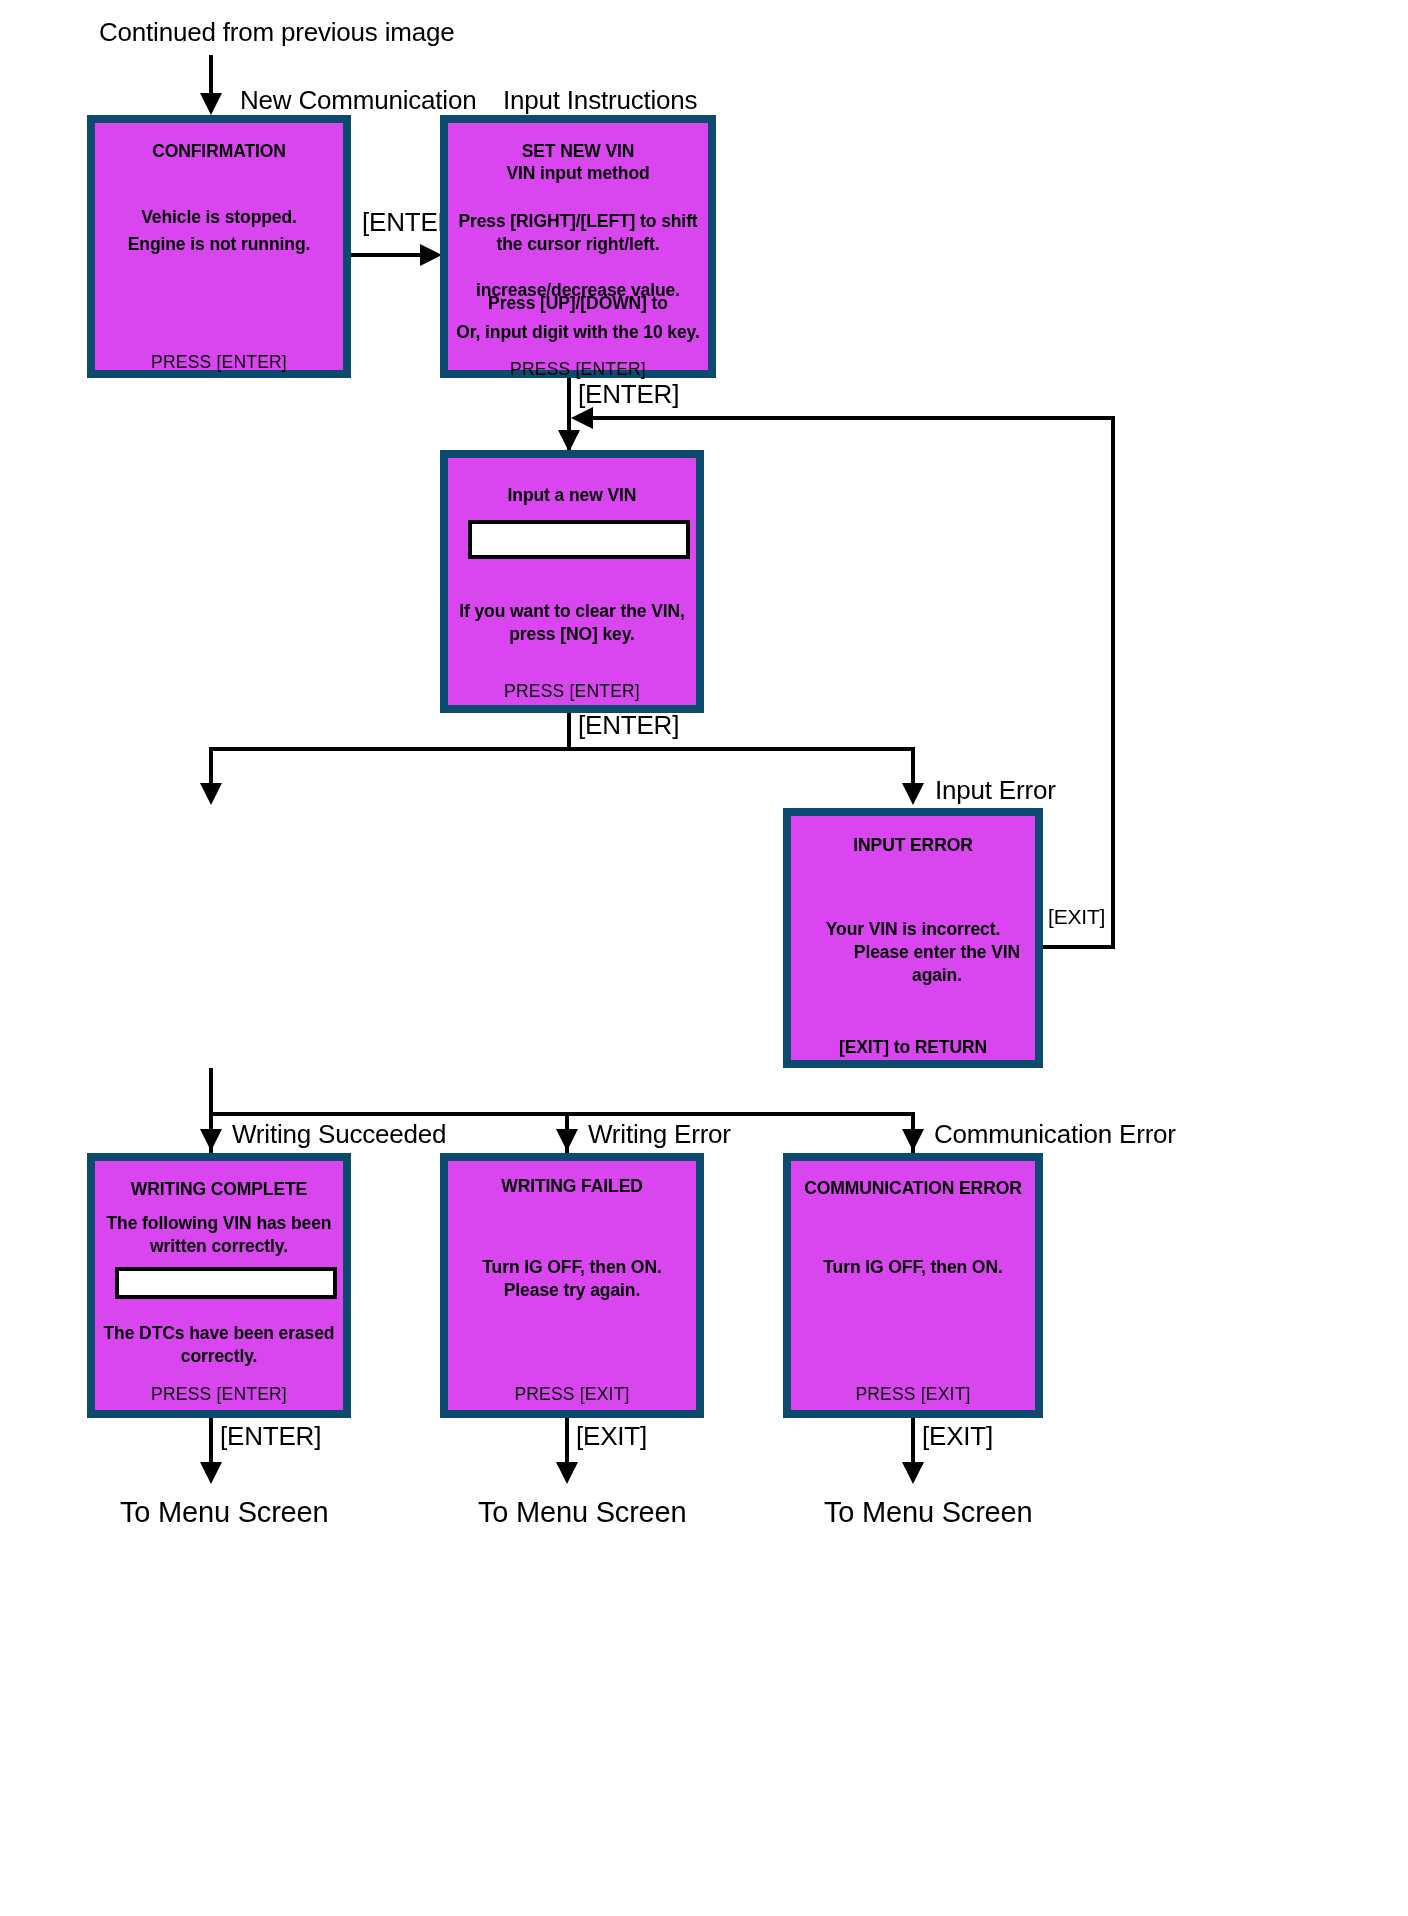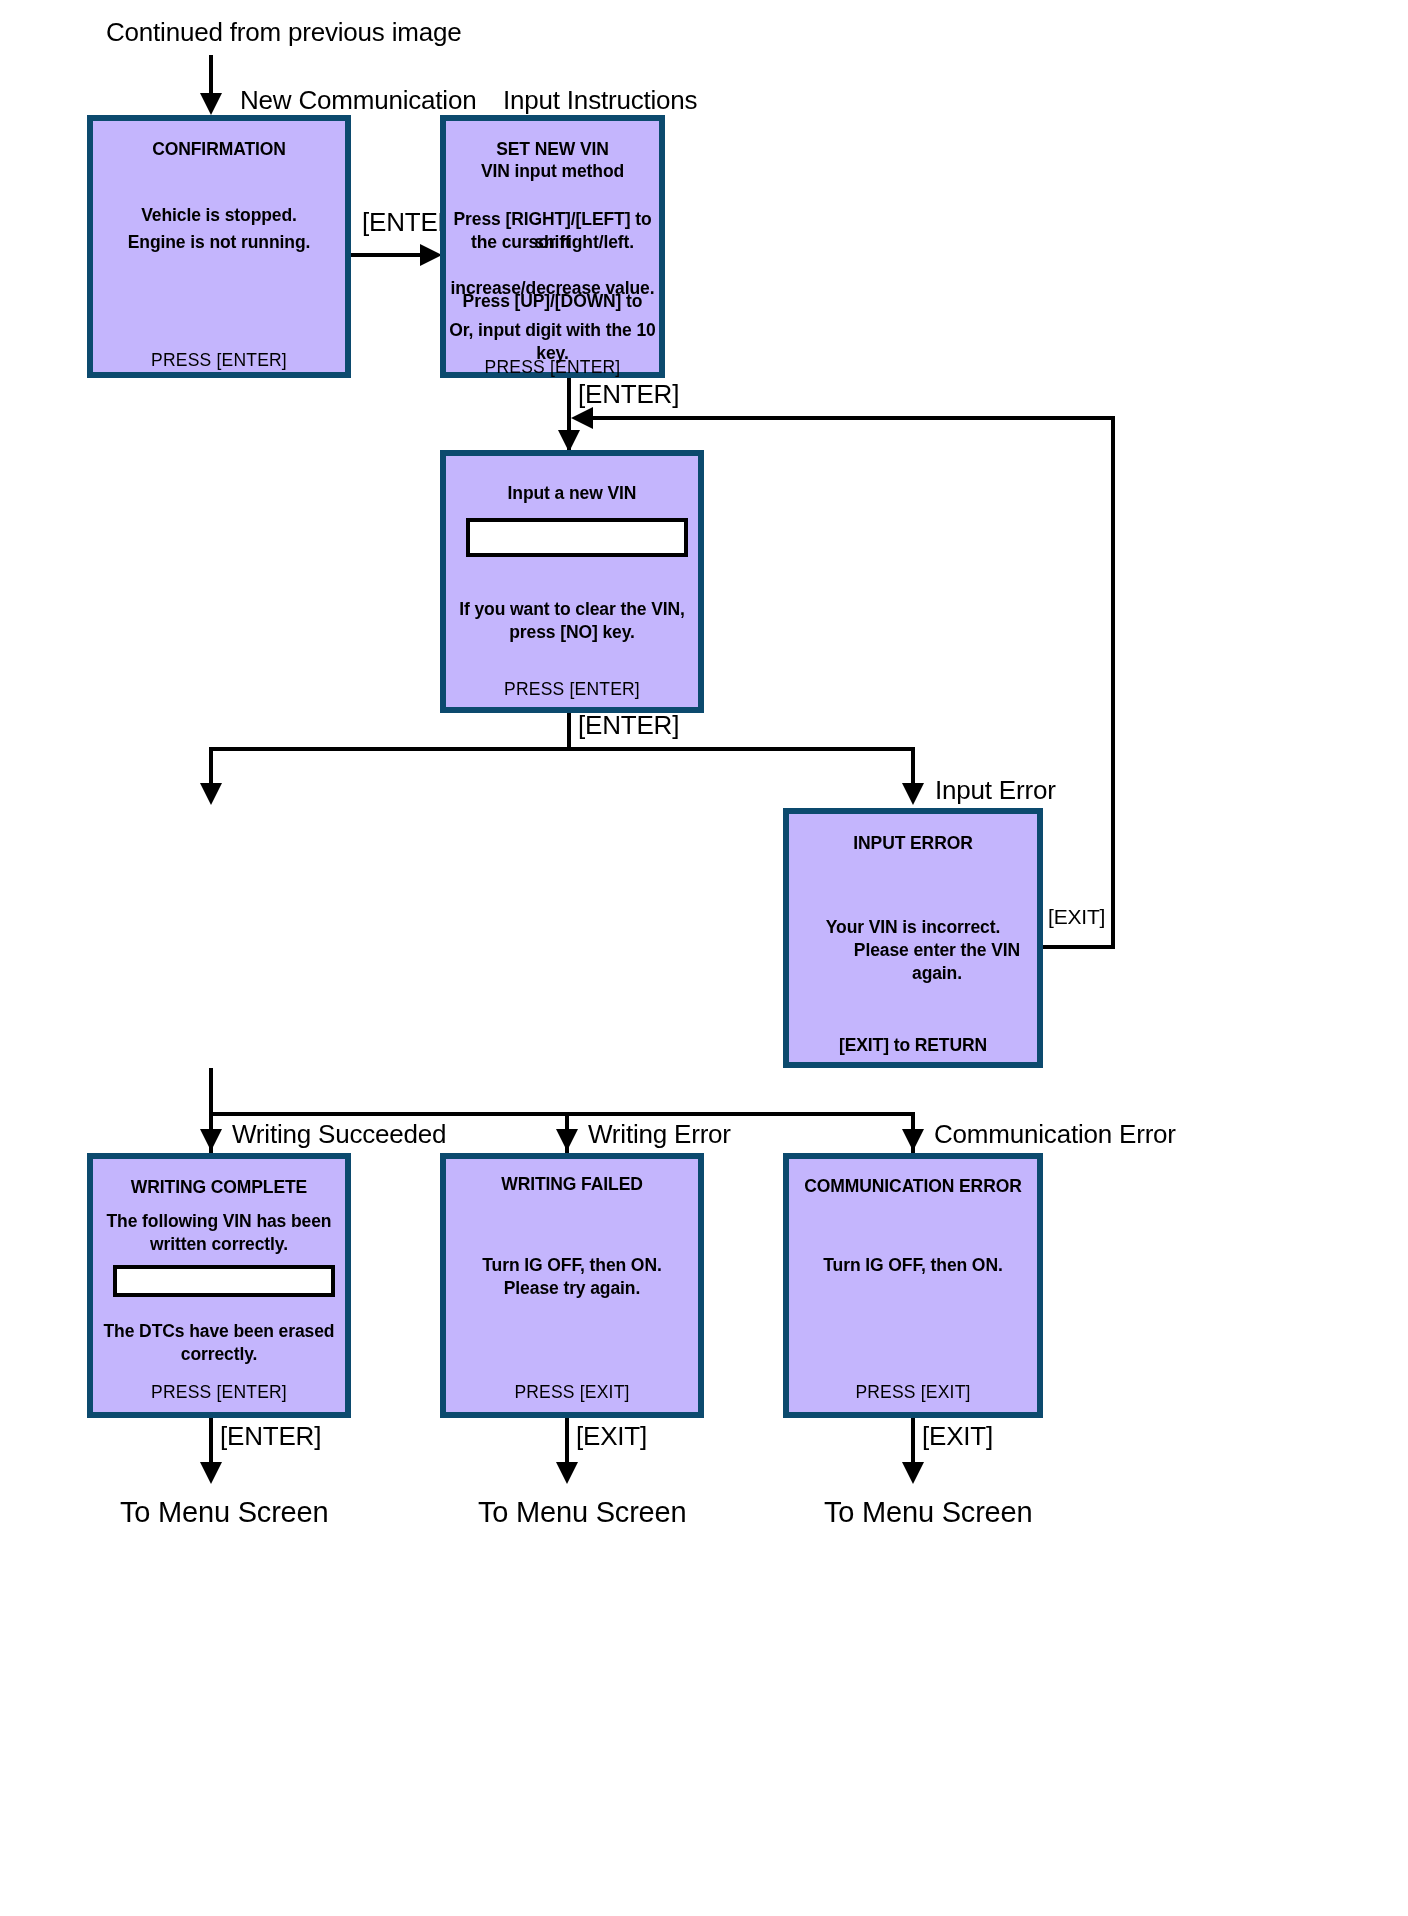--- a/index.html
+++ b/index.html
@@ -2,21 +2,21 @@
 <html><head>
 <meta charset="utf-8">
 <style>
   html,body{margin:0;padding:0;background:#fff;}
   body{width:1408px;height:1916px;position:relative;
        font-family:"Liberation Sans","DejaVu Sans",sans-serif;color:#000;
        -webkit-font-smoothing:none;}
   #canvas{position:absolute;left:0;top:0;width:1408px;height:1916px;overflow:hidden;}
 
   
-  .box{position:absolute;border:6px solid #0c4a6e;background:#c4b5fd;box-sizing:border-box;}
+  .box{position:absolute;border:8px solid #0c4a6e;background:#d946ef;box-sizing:border-box;}
   .btxt{position:absolute;left:0;right:0;text-align:center;font-weight:bold;
         font-size:17.5px;line-height:23px;letter-spacing:-0.1px;}
   .btxt.reg{font-weight:normal;letter-spacing:0.2px;}
 
   
   .vinfield{position:absolute;border:4px solid #000;background:#fff;box-sizing:border-box;}
 
   
   .elabel{position:absolute;font-size:21px;line-height:24px;font-weight:normal;
           white-space:nowrap;letter-spacing:-0.2px;}
@@ -30,40 +30,40 @@
   .arrow-r{position:absolute;width:0;height:0;border-top:11px solid transparent;
            border-bottom:11px solid transparent;border-left:22px solid #000;}
   .arrow-l{position:absolute;width:0;height:0;border-top:11px solid transparent;
            border-bottom:11px solid transparent;border-right:22px solid #000;}
 </style>
 </head>
 <body>
 
 <div id="canvas">
 
-  <div class="elabel big" style="left:106px;top:20px;">Continued from previous image</div>
+  <div class="elabel big" style="left:99px;top:20px;">Continued from previous image</div>
   <div class="vline" style="left:209px;top:55px;height:52px;"></div>
   <div class="arrow-d" style="left:200px;top:93px;"></div>
 
   <div class="elabel big" style="left:240px;top:88px;">New Communication</div>
 
   <div class="box" style="left:87px;top:115px;width:264px;height:263px;">
     <div class="btxt" style="top:17px;">CONFIRMATION</div>
     <div class="btxt" style="top:83px;">Vehicle is stopped.</div>
     <div class="btxt" style="top:110px;">Engine is not running.</div>
     <div class="btxt reg" style="top:228px;">PRESS [ENTER]</div>
   </div>
 
   <div class="elabel big" style="left:362px;top:210px;">[ENTER]</div>
   <div class="hline" style="left:351px;top:253px;width:81px;"></div>
   <div class="arrow-r" style="left:420px;top:244px;"></div>
 
   <div class="elabel big" style="left:503px;top:88px;">Input Instructions</div>
 
-  <div class="box" style="left:440px;top:115px;width:225px;height:263px;">
+  <div class="box" style="left:440px;top:115px;width:276px;height:263px;">
     <div class="btxt" style="top:17px;">SET NEW VIN</div>
     <div class="btxt" style="top:39px;">VIN input method</div>
     <div class="btxt" style="top:87px;">Press [RIGHT]/[LEFT] to shift</div>
     <div class="btxt" style="top:110px;">the cursor right/left.</div>
     <div class="btxt" style="top:133px;margin-top:36px;">Press [UP]/[DOWN] to</div>
     <div class="btxt" style="top:156px;">increase/decrease value.</div>
     <div class="btxt" style="top:198px;">Or, input digit with the 10 key.</div>
     <div class="btxt reg" style="top:235px;">PRESS [ENTER]</div>
   </div>
 

